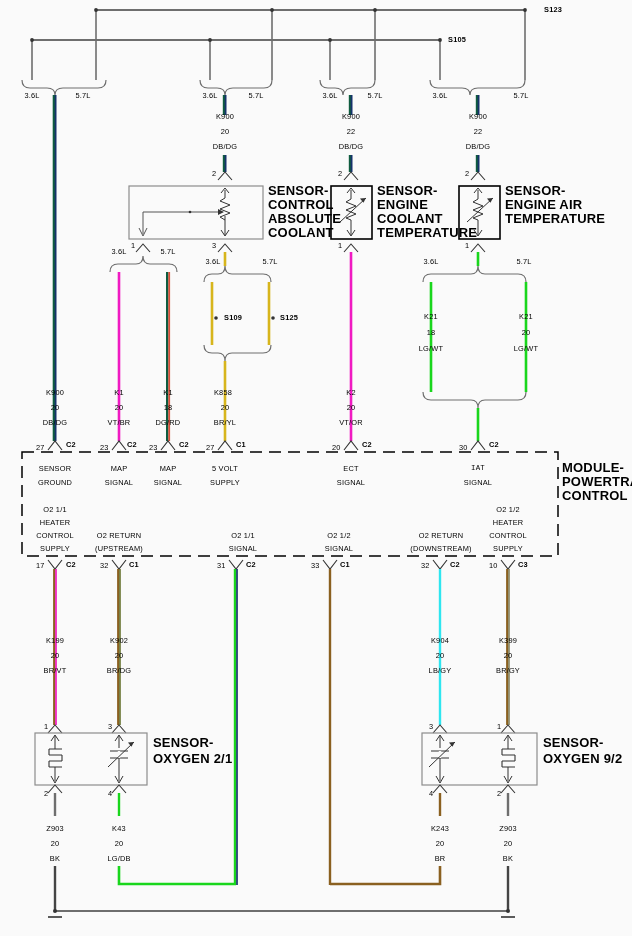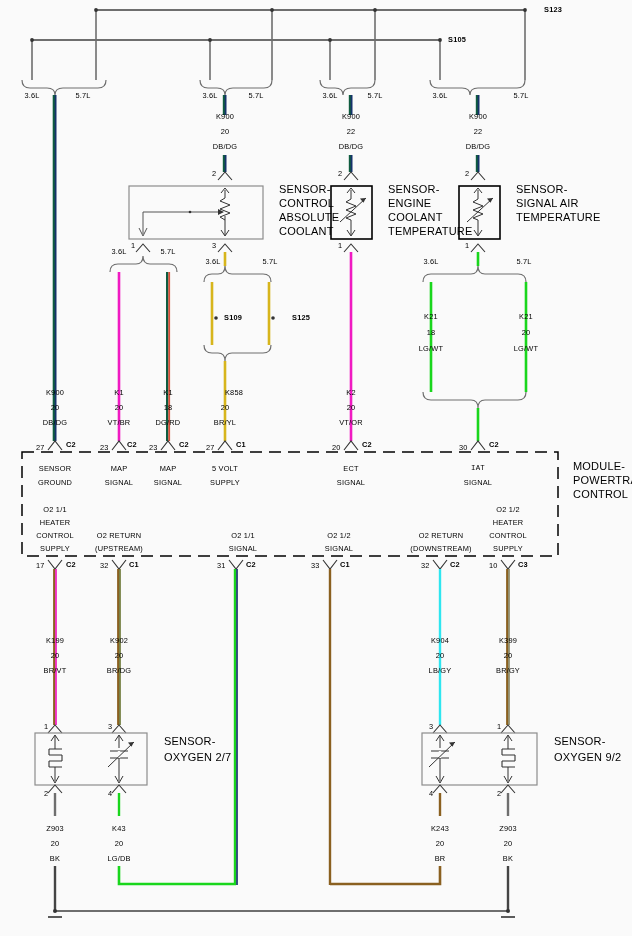--- a/index.html
+++ b/index.html
@@ -2,21 +2,21 @@
 <html><head>
 <meta charset="utf-8">
 <style>
   html,body{margin:0;padding:0;background:#fafafa;}
   body{font-family:"Liberation Sans",sans-serif;}
   #sheet{position:relative;width:632px;height:936px;background:#fafafa;overflow:hidden;}
   #sheet svg{position:absolute;left:0;top:0;}
   .lbl{position:absolute;font-size:7.4px;color:#000;white-space:nowrap;letter-spacing:.2px;}
   .ctr{transform:translateX(-50%);text-align:center;}
   .bold{font-weight:bold;}
-  .big{font-size:11px;font-weight:normal;margin-left:11px;}
+  .big{font-size:13px;font-weight:bold;}
 </style>
 </head>
 <body>
 
 <div id="sheet">
 
 <svg width="632" height="936">
   <defs></defs>
   <g stroke-linecap="butt" fill="none">
 
@@ -221,21 +221,21 @@
     <circle cx="55" cy="911" r="2" fill="#333" stroke="none"></circle>
     <circle cx="508" cy="911" r="2" fill="#333" stroke="none"></circle>
     <line x1="48" y1="917" x2="62" y2="917" stroke="#333" stroke-width="1.6"></line>
     <line x1="501" y1="917" x2="515" y2="917" stroke="#333" stroke-width="1.6"></line>
   </g>
 </svg>
 
 <div class="lbl bold" style="left:533px;top:5px;padding-left:11px;">S123</div>
 <div class="lbl bold" style="left:448px;top:35px;">S105</div>
 <div class="lbl bold" style="left:224px;top:313px;">S109</div>
-<div class="lbl bold" style="left:292px;top:313px;">S125</div>
+<div class="lbl bold" style="left:280px;top:313px;">S125</div>
 
 <div class="lbl ctr" style="left:32px;top:91px;">3.6L</div>
 <div class="lbl ctr" style="left:83px;top:91px;">5.7L</div>
 <div class="lbl ctr" style="left:210px;top:91px;">3.6L</div>
 <div class="lbl ctr" style="left:256px;top:91px;">5.7L</div>
 <div class="lbl ctr" style="left:330px;top:91px;">3.6L</div>
 <div class="lbl ctr" style="left:375px;top:91px;">5.7L</div>
 <div class="lbl ctr" style="left:440px;top:91px;">3.6L</div>
 <div class="lbl ctr" style="left:521px;top:91px;">5.7L</div>
 
@@ -257,21 +257,21 @@
 <div class="lbl big" style="left:268px;top:197px;">CONTROL</div>
 <div class="lbl big" style="left:268px;top:211px;">ABSOLUTE</div>
 <div class="lbl big" style="left:268px;top:225px;">COOLANT</div>
 
 <div class="lbl big" style="left:377px;top:183px;">SENSOR-</div>
 <div class="lbl big" style="left:377px;top:197px;">ENGINE</div>
 <div class="lbl big" style="left:377px;top:211px;">COOLANT</div>
 <div class="lbl big" style="left:377px;top:225px;">TEMPERATURE</div>
 
 <div class="lbl big" style="left:505px;top:183px;">SENSOR-</div>
-<div class="lbl big" style="left:505px;top:197px;">SIGNAL AIR</div>
+<div class="lbl big" style="left:505px;top:197px;">ENGINE AIR</div>
 <div class="lbl big" style="left:505px;top:211px;">TEMPERATURE</div>
 
 <div class="lbl" style="left:131px;top:241px;">1</div>
 <div class="lbl" style="left:212px;top:241px;">3</div>
 <div class="lbl" style="left:338px;top:241px;">1</div>
 <div class="lbl" style="left:465px;top:241px;">1</div>
 
 <div class="lbl ctr" style="left:119px;top:247px;">3.6L</div>
 <div class="lbl ctr" style="left:168px;top:247px;">5.7L</div>
 
@@ -290,21 +290,21 @@
 
 <div class="lbl ctr" style="left:55px;top:388px;">K900</div>
 <div class="lbl ctr" style="left:55px;top:403px;">20</div>
 <div class="lbl ctr" style="left:55px;top:418px;">DB/DG</div>
 <div class="lbl ctr" style="left:119px;top:388px;">K1</div>
 <div class="lbl ctr" style="left:119px;top:403px;">20</div>
 <div class="lbl ctr" style="left:119px;top:418px;">VT/BR</div>
 <div class="lbl ctr" style="left:168px;top:388px;">K1</div>
 <div class="lbl ctr" style="left:168px;top:403px;">18</div>
 <div class="lbl ctr" style="left:168px;top:418px;">DG/RD</div>
-<div class="lbl ctr" style="left:230px;top:388px;padding-left:8px;">K858</div>
+<div class="lbl ctr" style="left:219px;top:388px;padding-left:8px;">K858</div>
 <div class="lbl ctr" style="left:225px;top:403px;">20</div>
 <div class="lbl ctr" style="left:225px;top:418px;">BR/YL</div>
 <div class="lbl ctr" style="left:351px;top:388px;">K2</div>
 <div class="lbl ctr" style="left:351px;top:403px;">20</div>
 <div class="lbl ctr" style="left:351px;top:418px;">VT/OR</div>
 
 <div class="lbl" style="left:36px;top:443px;">27</div>
 <div class="lbl bold" style="left:66px;top:440px;">C2</div>
 <div class="lbl" style="left:100px;top:443px;">23</div>
 <div class="lbl bold" style="left:127px;top:440px;">C2</div>
@@ -385,21 +385,21 @@
 <div class="lbl" style="left:44px;top:722px;">1</div>
 <div class="lbl" style="left:108px;top:722px;">3</div>
 <div class="lbl" style="left:429px;top:722px;">3</div>
 <div class="lbl" style="left:497px;top:722px;">1</div>
 <div class="lbl" style="left:44px;top:789px;">2</div>
 <div class="lbl" style="left:108px;top:789px;">4</div>
 <div class="lbl" style="left:429px;top:789px;">4</div>
 <div class="lbl" style="left:497px;top:789px;">2</div>
 
 <div class="lbl big" style="left:153px;top:735px;">SENSOR-</div>
-<div class="lbl big" style="left:153px;top:751px;">OXYGEN 2/7</div>
+<div class="lbl big" style="left:153px;top:751px;">OXYGEN 2/1</div>
 <div class="lbl big" style="left:543px;top:735px;">SENSOR-</div>
 <div class="lbl big" style="left:543px;top:751px;">OXYGEN 9/2</div>
 
 <div class="lbl ctr" style="left:55px;top:824px;">Z903</div>
 <div class="lbl ctr" style="left:55px;top:839px;">20</div>
 <div class="lbl ctr" style="left:55px;top:854px;">BK</div>
 <div class="lbl ctr" style="left:119px;top:824px;">K43</div>
 <div class="lbl ctr" style="left:119px;top:839px;">20</div>
 <div class="lbl ctr" style="left:119px;top:854px;">LG/DB</div>
 <div class="lbl ctr" style="left:440px;top:824px;">K243</div>

